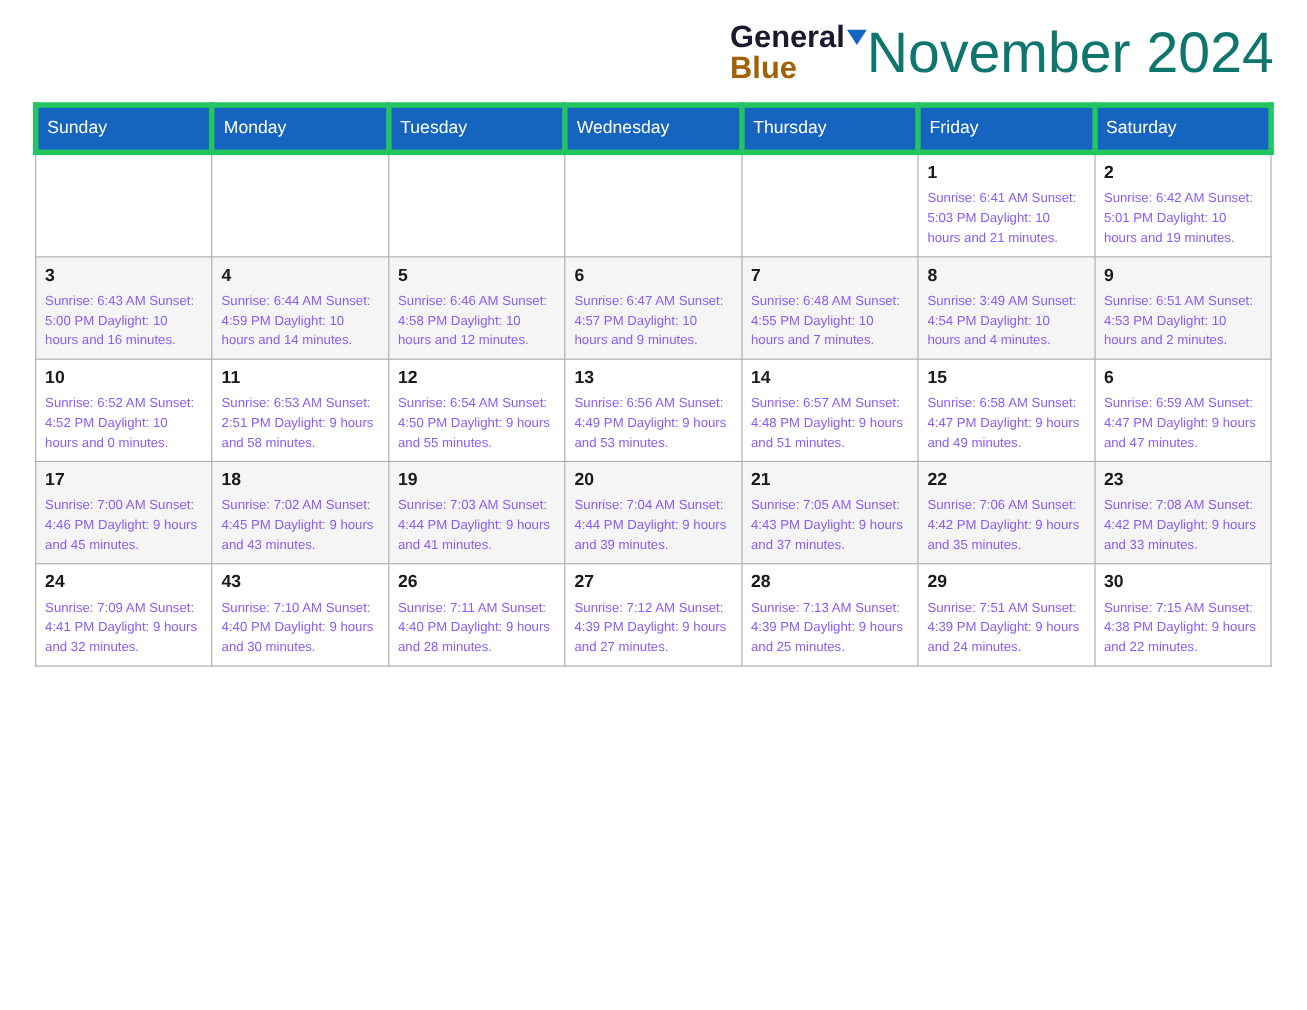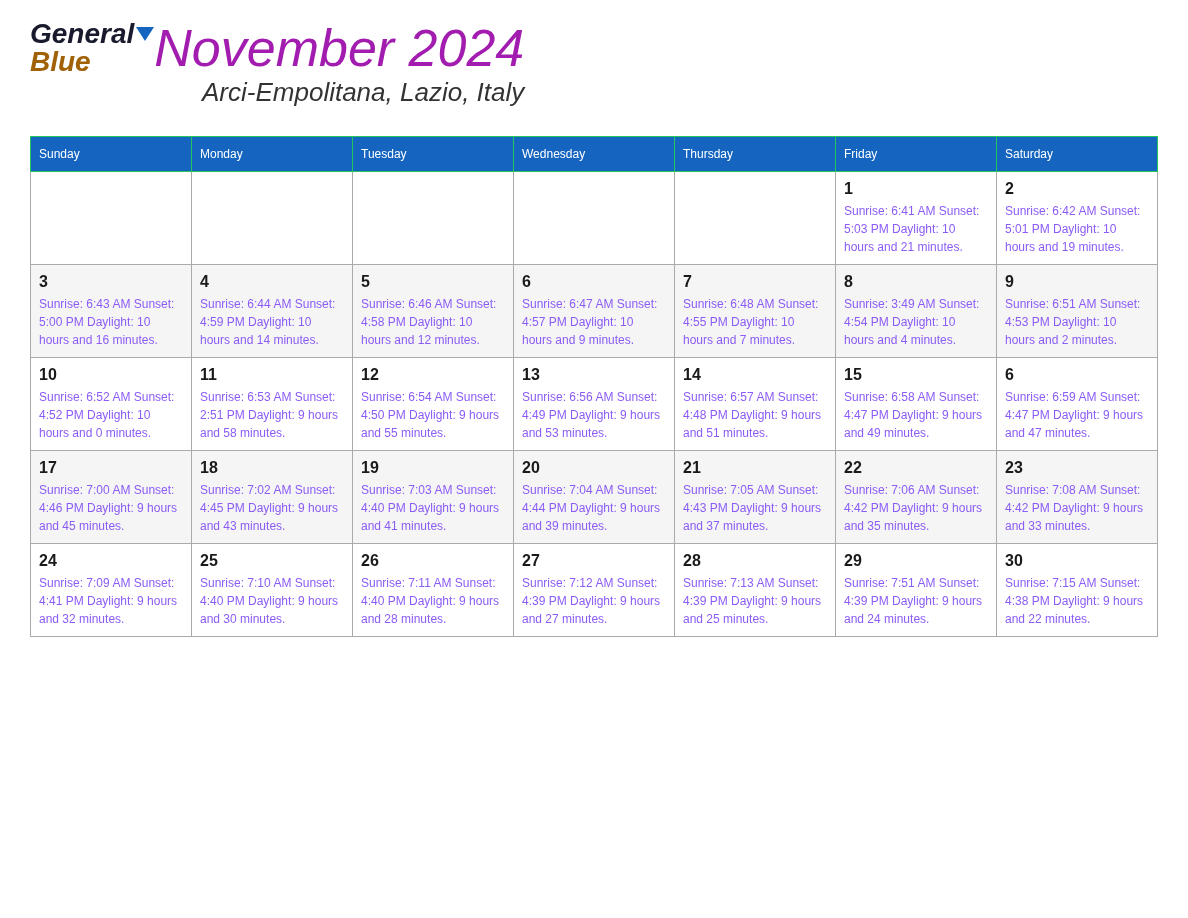--- a/index.html
+++ b/index.html
@@ -4,24 +4,23 @@
   <style>
     * { box-sizing: border-box; margin: 0; padding: 0; }
     body {
       font-family: Arial, sans-serif;
       background: #fff;
       color: #333;
       padding: 20px 30px;
     }
     .header {
       display: flex;
-      justify-content: flex-start;
+      justify-content: flex-end;
       align-items: flex-start;
-      margin-bottom: 28px;
-      font-style: italic;
+      margin-bottom: 16px;
     }
     .logo {
       display: flex;
       flex-direction: column;
       align-items: flex-start;
     }
     .logo-general {
       font-size: 28px;
       font-weight: bold;
       color: #1a1a2e;
@@ -47,41 +46,41 @@
     .logo-top-row {
       display: flex;
       align-items: center;
     }
     .title-block {
       text-align: right;
     }
     .month-title {
       font-size: 52px;
       font-weight: normal;
-      color: #a21caf;
+      color: #0f766e;
       line-height: 1.1;
     }
     .location-title {
       font-size: 26px;
       color: #333;
       font-weight: normal;
     }
     .calendar {
       width: 100%;
       border-collapse: collapse;
       border: 1px solid #999;
     }
     .calendar th {
       background-color: #1565c0;
       color: #fff;
       padding: 10px 8px;
-      font-size: 12px;
+      font-size: 16px;
       font-weight: normal;
       text-align: left;
-      border: 1px solid #22c55e;
+      border: 5px solid #22c55e;
     }
     .calendar td {
       vertical-align: top;
       padding: 8px;
       border: 1px solid #aaa;
       width: 14.28%;
       min-height: 100px;
     }
     .day-number {
       font-size: 16px;
@@ -108,21 +107,20 @@
 <div class="header">
   <div class="logo">
     <div class="logo-top-row">
       <span class="logo-general">General</span>
       <span class="logo-triangle"></span>
     </div>
     <span class="logo-blue">Blue</span>
   </div>
   <div class="title-block">
     <div class="month-title">November 2024</div>
-    <div class="location-title">Arci-Empolitana, Lazio, Italy</div>
   </div>
 </div>
 
 <table class="calendar">
   <thead>
     <tr>
     <th>Sunday</th>
         <th>Monday</th>
         <th>Tuesday</th>
         <th>Wednesday</th>
@@ -266,21 +264,21 @@
         <td>
           <span class="day-number">18</span>
           <div class="day-info">Sunrise: 7:02 AM
 Sunset: 4:45 PM
 Daylight: 9 hours
 and 43 minutes.</div>
         </td>
         <td>
           <span class="day-number">19</span>
           <div class="day-info">Sunrise: 7:03 AM
-Sunset: 4:40 PM
+Sunset: 4:44 PM
 Daylight: 9 hours
 and 41 minutes.</div>
         </td>
         <td>
           <span class="day-number">20</span>
           <div class="day-info">Sunrise: 7:04 AM
 Sunset: 4:44 PM
 Daylight: 9 hours
 and 39 minutes.</div>
         </td>
@@ -308,21 +306,21 @@
       </tr>
       <tr>
         <td>
           <span class="day-number">24</span>
           <div class="day-info">Sunrise: 7:09 AM
 Sunset: 4:41 PM
 Daylight: 9 hours
 and 32 minutes.</div>
         </td>
         <td>
-          <span class="day-number">25</span>
+          <span class="day-number">43</span>
           <div class="day-info">Sunrise: 7:10 AM
 Sunset: 4:40 PM
 Daylight: 9 hours
 and 30 minutes.</div>
         </td>
         <td>
           <span class="day-number">26</span>
           <div class="day-info">Sunrise: 7:11 AM
 Sunset: 4:40 PM
 Daylight: 9 hours

